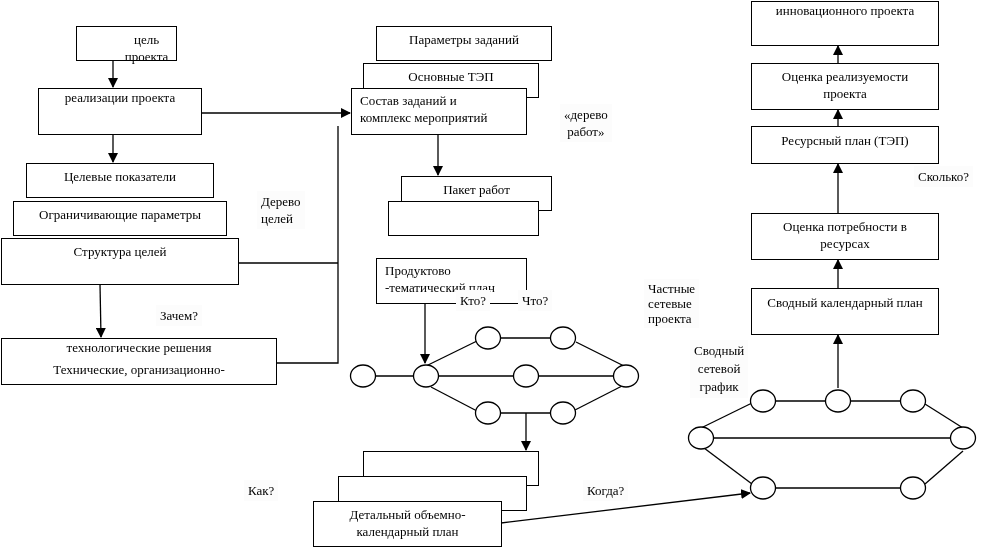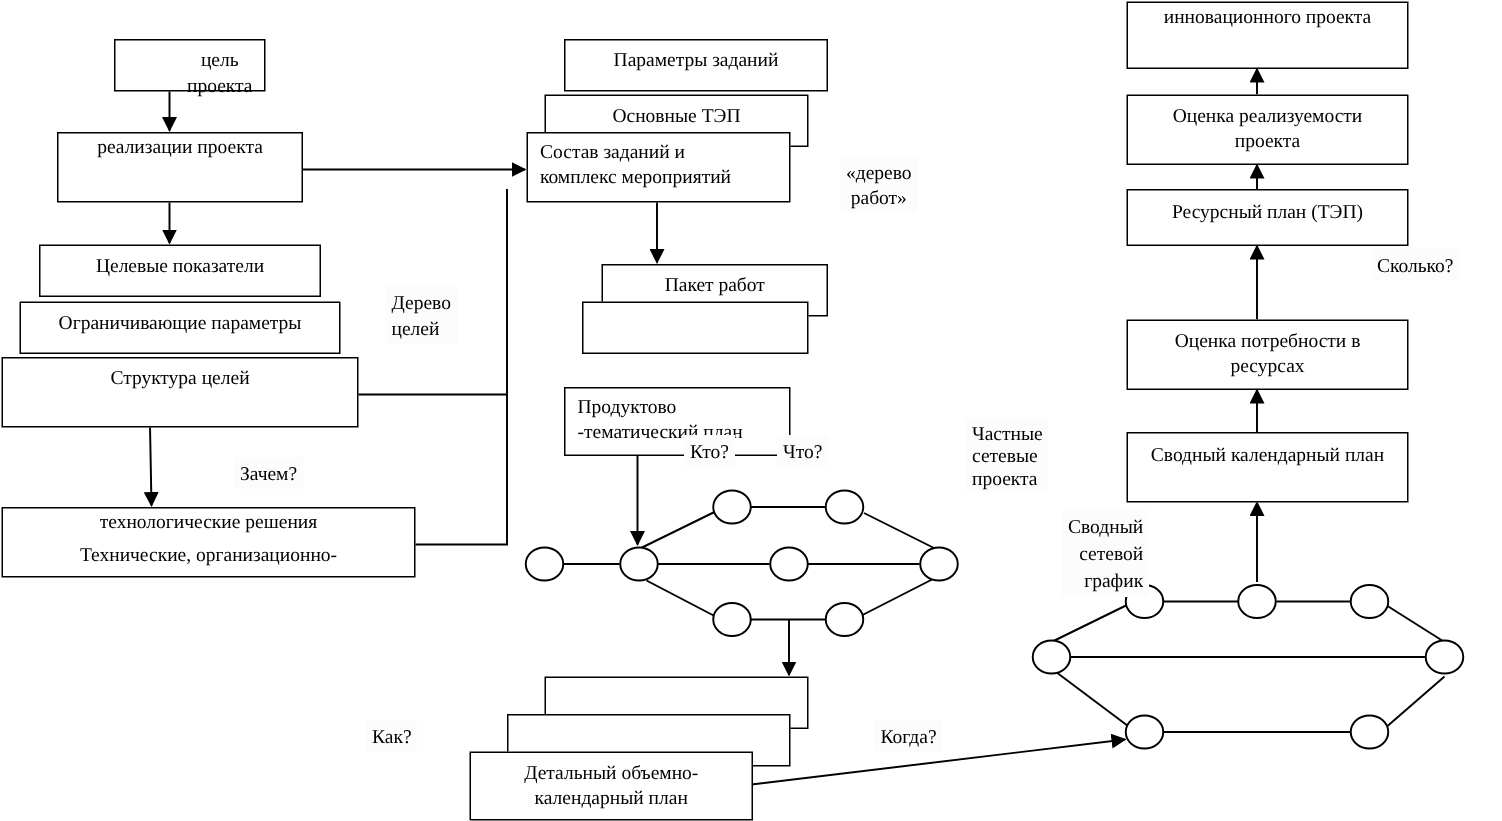--- a/index.html
+++ b/index.html
@@ -170,17 +170,17 @@
 <div class="label" style="left:914px;top:166px;">
   <div>Сколько?</div>
 </div>
 <div class="box" style="left:751px;top:213px;width:188px;height:47px;">
   <span style="padding-top:4px">Оценка потребности в</span>
   <span style="padding-top:0">ресурсах</span>
 </div>
 <div class="box" style="left:751px;top:288px;width:188px;height:47px;">
   <span style="padding-top:5px">Сводный календарный план</span>
 </div>
-<div class="label" style="left:708px;top:340px;text-align:right;line-height:18px;">
+<div class="label" style="left:690px;top:340px;text-align:center;line-height:18px;">
   <div>Сводный</div>
   <div>сетевой</div>
   <div>график</div>
 </div>
 
 </body></html>

